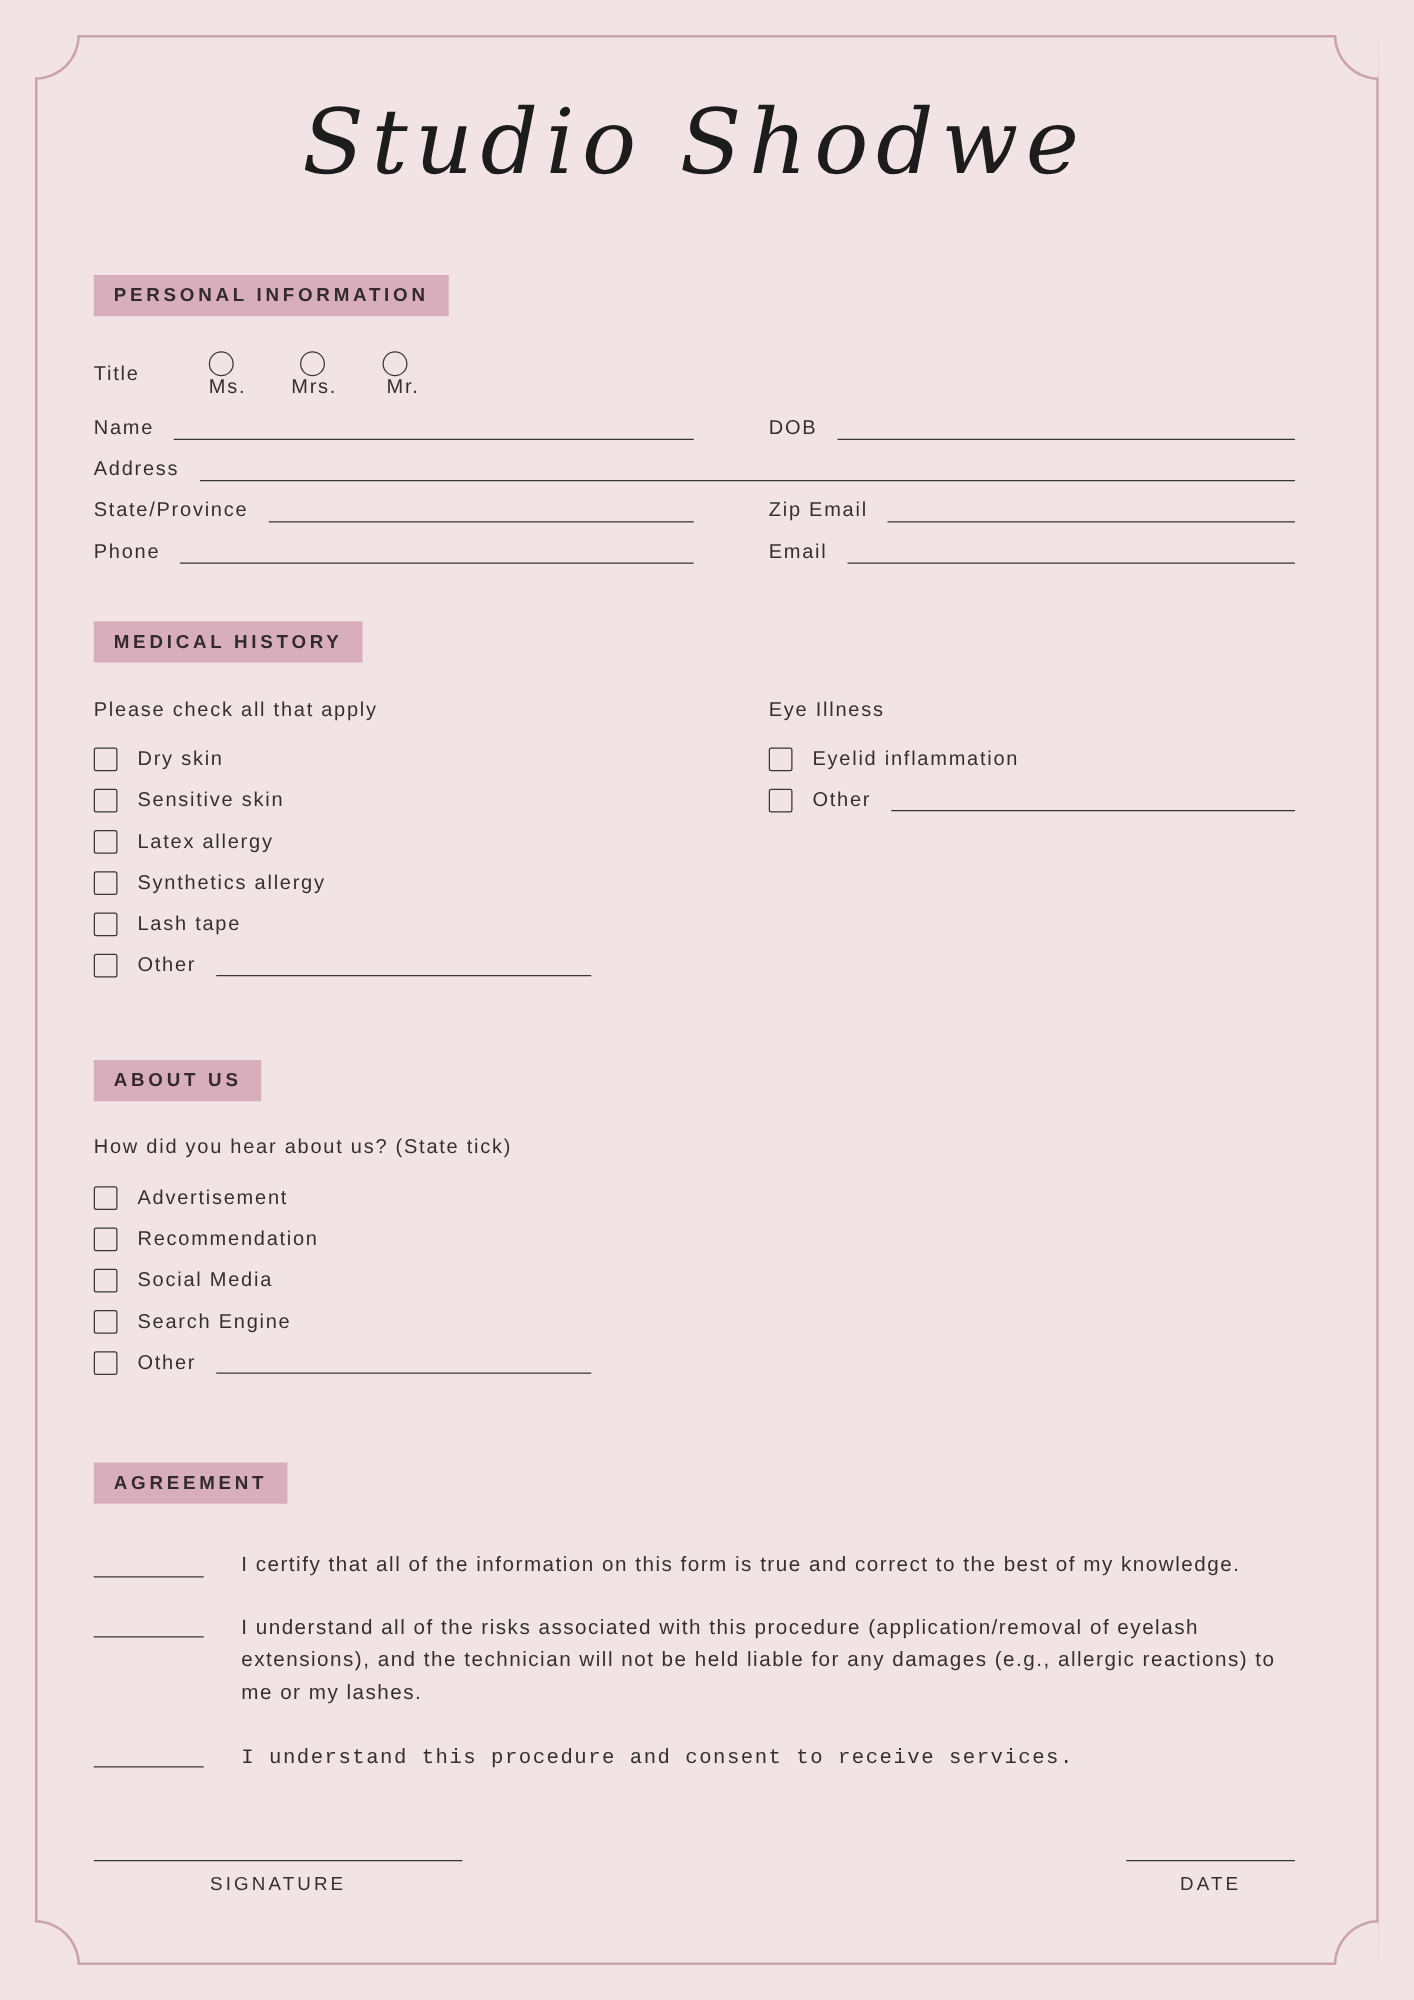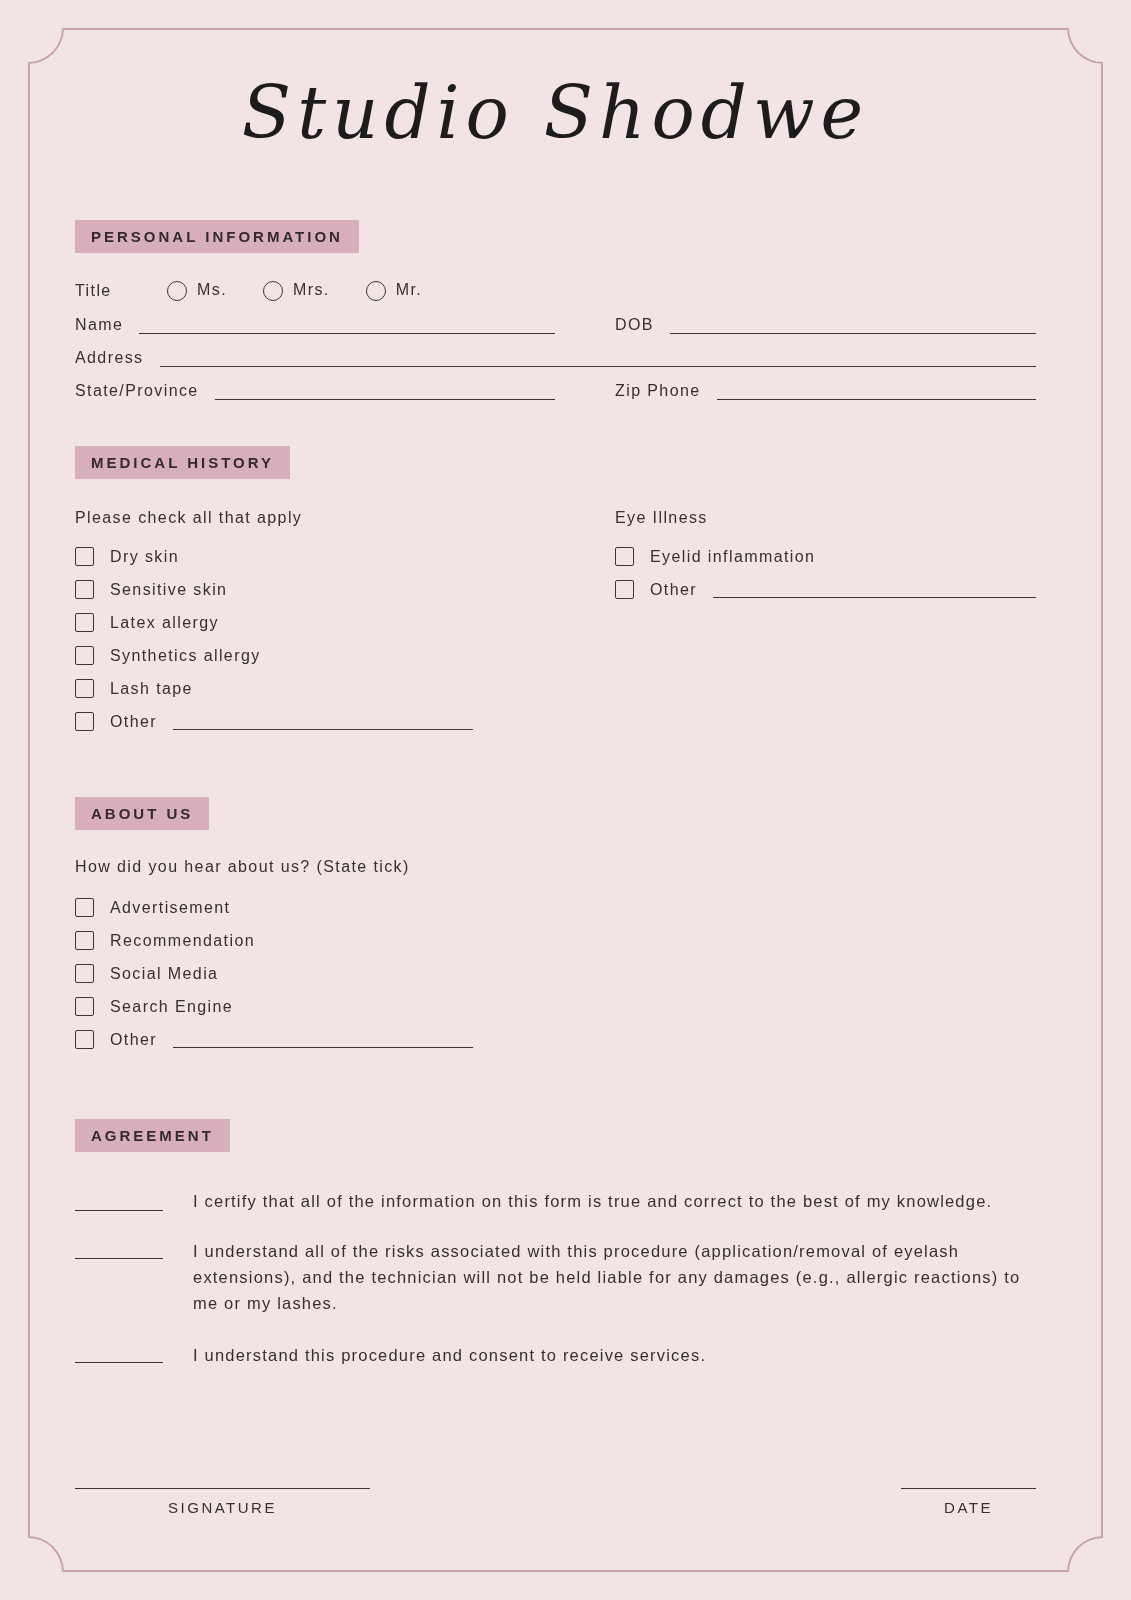--- a/index.html
+++ b/index.html
@@ -79,21 +79,21 @@
     margin-left:16px;
   }
 
   
   .title-row{
     display:flex;align-items:center;
     margin-top:28px;
     gap:36px;
   }
   .title-row .title-label{width:56px;}
-  .radio-opt{display:flex;align-items:flex-start;cursor:pointer;}
+  .radio-opt{display:flex;align-items:flex-end;cursor:pointer;flex-direction:column;}
   .radio{
     width:20px;height:20px;border:1.6px solid var(--line);
     border-radius:50%;margin-right:10px;flex:0 0 auto;background:transparent;
   }
 
   .two-col{display:flex;gap:60px;margin-top:15px;align-items:flex-end;}
   .field{display:flex;align-items:flex-end;}
   .field.left{width:480px;}
   .field.right{flex:1;}
   .field.full{flex:1;}
@@ -108,21 +108,21 @@
     width:19px;height:19px;border:1.6px solid var(--line);
     margin-right:16px;flex:0 0 auto;border-radius:2px;background:transparent;
   }
   .check-row .fill-line.short{max-width:300px;}
   .question{margin:28px 0 22px 0;}
 
   
   .agree-row{display:flex;align-items:flex-start;}
   .agree-row.first{margin-top:36px;align-items:center;}
   .agree-row.mid{margin-top:24px;}
-  .agree-row.last{margin-top:26px;}
+  .agree-row.last{margin-top:26px;font-family:Liberation Mono, monospace;}
   .initial-line{
     width:88px;flex:0 0 auto;
     border-bottom:1.5px solid var(--line);
     height:1.3em;
   }
   .agree-text{
     margin:0 0 0 30px;flex:1;
     font-size:16.5px;letter-spacing:1.2px;line-height:26px;
   }
 
@@ -189,25 +189,35 @@
       <span class="fill-line"></span>
     </div>
   </div>
 
   <div class="two-col">
     <div class="field left">
       <span class="flabel">State/Province</span>
       <span class="fill-line"></span>
     </div>
     <div class="field right">
-      <span class="flabel">Zip Phone</span>
-      <span class="fill-line"></span>
-    </div>
-  </div>
-
+      <span class="flabel">Zip Email</span>
+      <span class="fill-line"></span>
+    </div>
+  </div>
+
+  <div class="two-col">
+    <div class="field left">
+      <span class="flabel">Phone</span>
+      <span class="fill-line"></span>
+    </div>
+    <div class="field right">
+      <span class="flabel">Email</span>
+      <span class="fill-line"></span>
+    </div>
+  </div>
 
   <div class="badge medical">MEDICAL HISTORY</div>
 
   <div class="cols">
     <div class="col left">
       <p class="col-title flabel">Please check all that apply</p>
       <div class="check-row">
         <span class="checkbox"></span>
         <span class="flabel">Dry skin</span>
       </div>

